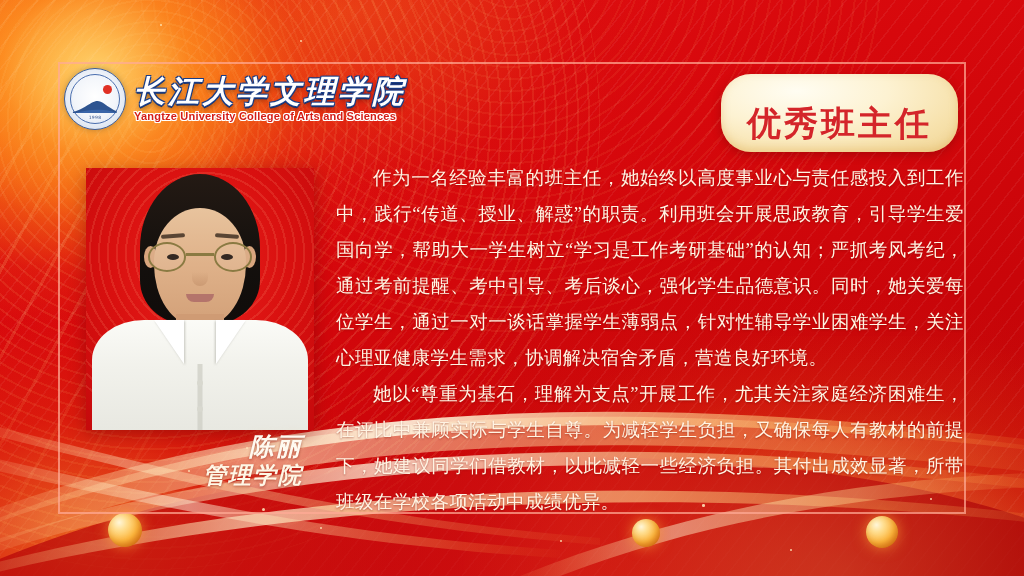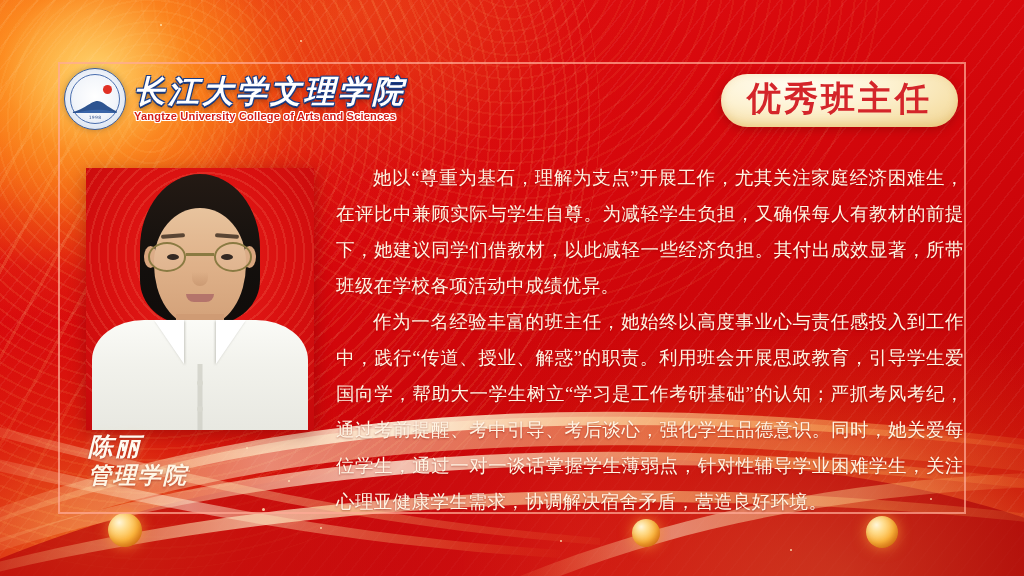--- a/index.html
+++ b/index.html
@@ -183,20 +183,21 @@
       radial-gradient(ellipse at 32% 22%, #fffdf2 0%, #fdf2d2 40%, #f7e2ad 72%, #f0d493 100%);
     box-shadow:0 3px 10px rgba(90,0,0,0.30), inset 0 -3px 8px rgba(215,160,70,0.35);
     display:flex; align-items:center; justify-content:center;
   }
   .title-pill span{
     font-family:"Liberation Serif", "DejaVu Serif", serif;
     font-size:34px; font-weight:700;
     letter-spacing:3px; line-height:1;
     color:#d4252a;
     white-space:nowrap;
+    margin-top:25px;
   }
 
   
   .portrait{
     position:absolute; left:86px; top:168px;
     width:228px; height:262px;
     overflow:hidden;
     background:radial-gradient(ellipse at 50% 40%, #e8221e 0%, #d9100f 55%, #c50a0c 100%);
     box-shadow:0 4px 16px rgba(80,0,0,0.35);
   }
@@ -288,22 +289,22 @@
     position:absolute; left:50%; bottom:0; transform:translateX(-50%);
     width:5px; height:66px; background:rgba(205,205,196,.75);
   }
   .portrait .btn{
     position:absolute; left:50%; transform:translateX(-50%);
     width:6px; height:6px; border-radius:50%; background:#d8d8cf;
   }
 
   
   .name-block{
-    position:absolute; left:88px; top:432px;
-    width:230px; text-align:left;
+    position:absolute; left:73px; top:432px;
+    width:230px; text-align:right;
   }
   .name-cn{
     font-family:"Liberation Serif","DejaVu Serif",serif;
     font-size:25px; font-weight:700; font-style:italic;
     letter-spacing:2px; line-height:1.18;
     color:#fffaf0;
     text-shadow:0 1px 3px rgba(120,10,0,.55), 0 0 10px rgba(255,220,160,.35);
   }
   .dept-cn{
     font-family:"Liberation Serif","DejaVu Serif",serif;
@@ -456,17 +457,17 @@
     <div class="btn" style="bottom:44px;"></div>
     <div class="btn" style="bottom:18px;"></div>
   </div>
 
   <div class="name-block">
     <div class="name-cn">陈丽</div>
     <div class="dept-cn">管理学院</div>
   </div>
 
   <div class="body-copy">
+    <p>作为一名经验丰富的班主任，她始终以高度事业心与责任感投入到工作中，践行“传道、授业、解惑”的职责。利用班会开展思政教育，引导学生爱国向学，帮助大一学生树立“学习是工作考研基础”的认知；严抓考风考纪，通过考前提醒、考中引导、考后谈心，强化学生品德意识。同时，她关爱每位学生，通过一对一谈话掌握学生薄弱点，针对性辅导学业困难学生，关注心理亚健康学生需求，协调解决宿舍矛盾，营造良好环境。</p>
     <p>她以“尊重为基石，理解为支点”开展工作，尤其关注家庭经济困难生，在评比中兼顾实际与学生自尊。为减轻学生负担，又确保每人有教材的前提下，她建议同学们借教材，以此减轻一些经济负担。其付出成效显著，所带班级在学校各项活动中成绩优异。</p>
-    <p>作为一名经验丰富的班主任，她始终以高度事业心与责任感投入到工作中，践行“传道、授业、解惑”的职责。利用班会开展思政教育，引导学生爱国向学，帮助大一学生树立“学习是工作考研基础”的认知；严抓考风考纪，通过考前提醒、考中引导、考后谈心，强化学生品德意识。同时，她关爱每位学生，通过一对一谈话掌握学生薄弱点，针对性辅导学业困难学生，关注心理亚健康学生需求，协调解决宿舍矛盾，营造良好环境。</p>
   </div>
 
 </div>
 
 </body></html>

